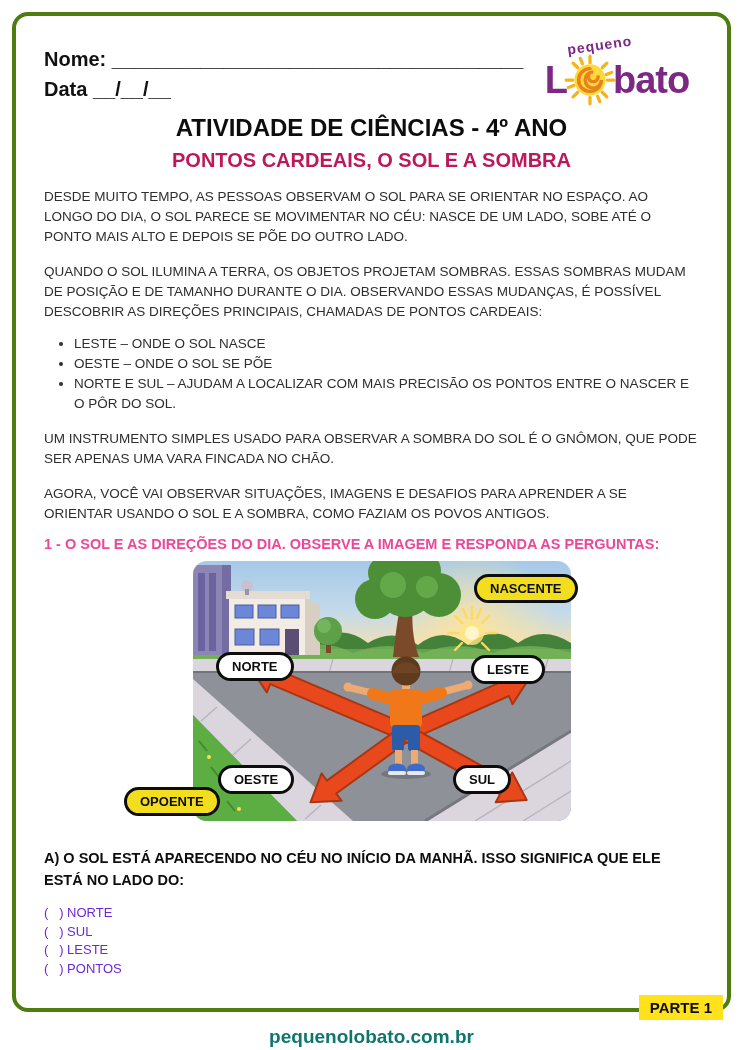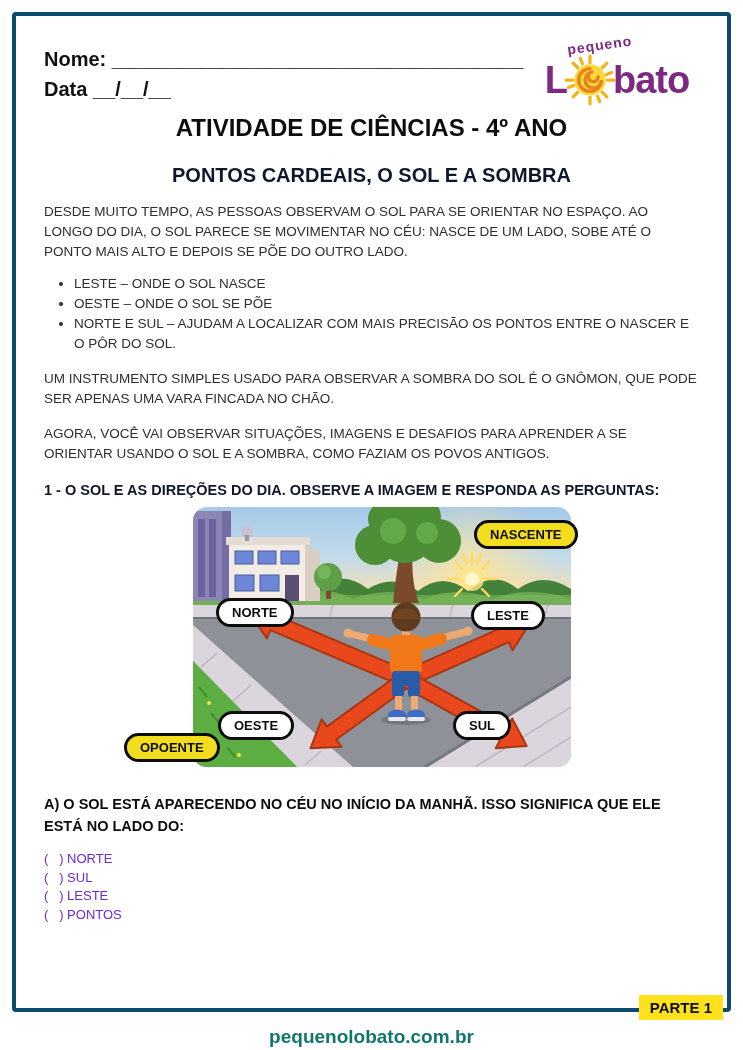--- a/index.html
+++ b/index.html
@@ -1,45 +1,45 @@
 <!DOCTYPE html>
 <html><head>
 <meta charset="utf-8">
 <style>
   * { margin:0; padding:0; box-sizing:border-box; }
   html,body { background:#fff; }
   body { font-family:"Liberation Sans", sans-serif; }
   .page { position:relative; width:743px; height:1050px; background:#fff; overflow:hidden; }
   .frame {
     position:absolute; left:12px; top:12px; right:12px; bottom:38px;
-    border:4px solid #0c4a6e; border-radius:4px; background:#fff;
+    border:4px solid #4d7c0f; border-radius:16px; background:#fff;
   }
   .content { padding:20px 28px 0 28px; }
 
   
   .hdr { display:flex; justify-content:space-between; align-items:flex-start; margin-bottom:2px; }
   .hdr-left { padding-top:8px; }
   .hdr-line { font-size:20px; font-weight:bold; color:#111; line-height:30px; white-space:nowrap; }
   .hdr-line .uline { letter-spacing:0; font-weight:bold; }
   .logo { width:160px; text-align:center; position:relative; padding-right:4px; }
   .logo-top { display:inline-block; color:#7B2982; font-weight:bold; font-size:14px;
               transform:rotate(-8deg); letter-spacing:1px; margin-bottom:-8px; margin-left:-34px; }
   .logo-row { display:flex; align-items:center; justify-content:center; }
   .logo-word { color:#7B2982; font-weight:800; font-size:38px; letter-spacing:-1px; }
   .logo-sun { margin:0 -3px; }
 
   
   .title { text-align:center; font-size:24px; font-weight:bold; color:#0d0d0d; margin-top:8px; }
-  .subtitle { text-align:center; font-size:20px; font-weight:bold; color:#0f172a; margin-top:22px; }
+  .subtitle { text-align:center; font-size:20px; font-weight:bold; color:#be185d; margin-top:7px; }
 
   
   .para { font-size:13.5px; line-height:20px; color:#2e2e2e; margin-top:15px; }
   .bullets { margin:12px 0 0 30px; }
   .bullets li { font-size:13.5px; line-height:20px; color:#2e2e2e; }
-  .q-heading { font-size:14.5px; font-weight:bold; color:#0f172a; margin-top:18px; }
+  .q-heading { font-size:14.5px; font-weight:bold; color:#ec4899; margin-top:12px; }
 
   
   .fig-wrap { position:relative; height:262px; margin-top:9px; }
   .illustration { position:absolute; left:149px; top:0; width:378px; height:260px;
                   border-radius:14px; overflow:hidden; }
   .pill { position:absolute; font-size:13px; font-weight:bold; color:#0d0d0d;
           border:3.5px solid #0d0d0d; border-radius:17px; padding:4px 13px;
           background:#fff; white-space:nowrap; line-height:15px; }
   .pill.yellow { background:#F2DE1F; }
   .pill-nascente { left:430px; top:13px; }
@@ -96,20 +96,21 @@
             </svg>
             <span class="logo-word">bato</span>
           </div>
         </div>
       </div>
 
       <div class="title">ATIVIDADE DE CIÊNCIAS - 4º ANO</div>
       <div class="subtitle">PONTOS CARDEAIS, O SOL E A SOMBRA</div>
 
       <p class="para">DESDE MUITO TEMPO, AS PESSOAS OBSERVAM O SOL PARA SE ORIENTAR NO ESPAÇO. AO LONGO DO DIA, O SOL PARECE SE MOVIMENTAR NO CÉU: NASCE DE UM LADO, SOBE ATÉ O PONTO MAIS ALTO E DEPOIS SE PÕE DO OUTRO LADO.</p>
+      <p class="para">QUANDO O SOL ILUMINA A TERRA, OS OBJETOS PROJETAM SOMBRAS. ESSAS SOMBRAS MUDAM DE POSIÇÃO E DE TAMANHO DURANTE O DIA. OBSERVANDO ESSAS MUDANÇAS, É POSSÍVEL DESCOBRIR AS DIREÇÕES PRINCIPAIS, CHAMADAS DE PONTOS CARDEAIS:</p>
 
       <ul class="bullets">
         <li>LESTE – ONDE O SOL NASCE</li>
         <li>OESTE – ONDE O SOL SE PÕE</li>
         <li>NORTE E SUL – AJUDAM A LOCALIZAR COM MAIS PRECISÃO OS PONTOS ENTRE O NASCER E O PÔR DO SOL.</li>
       </ul>
 
       <p class="para">UM INSTRUMENTO SIMPLES USADO PARA OBSERVAR A SOMBRA DO SOL É O GNÔMON, QUE PODE SER APENAS UMA VARA FINCADA NO CHÃO.</p>
       <p class="para">AGORA, VOCÊ VAI OBSERVAR SITUAÇÕES, IMAGENS E DESAFIOS PARA APRENDER A SE ORIENTAR USANDO O SOL E A SOMBRA, COMO FAZIAM OS POVOS ANTIGOS.</p>
 

